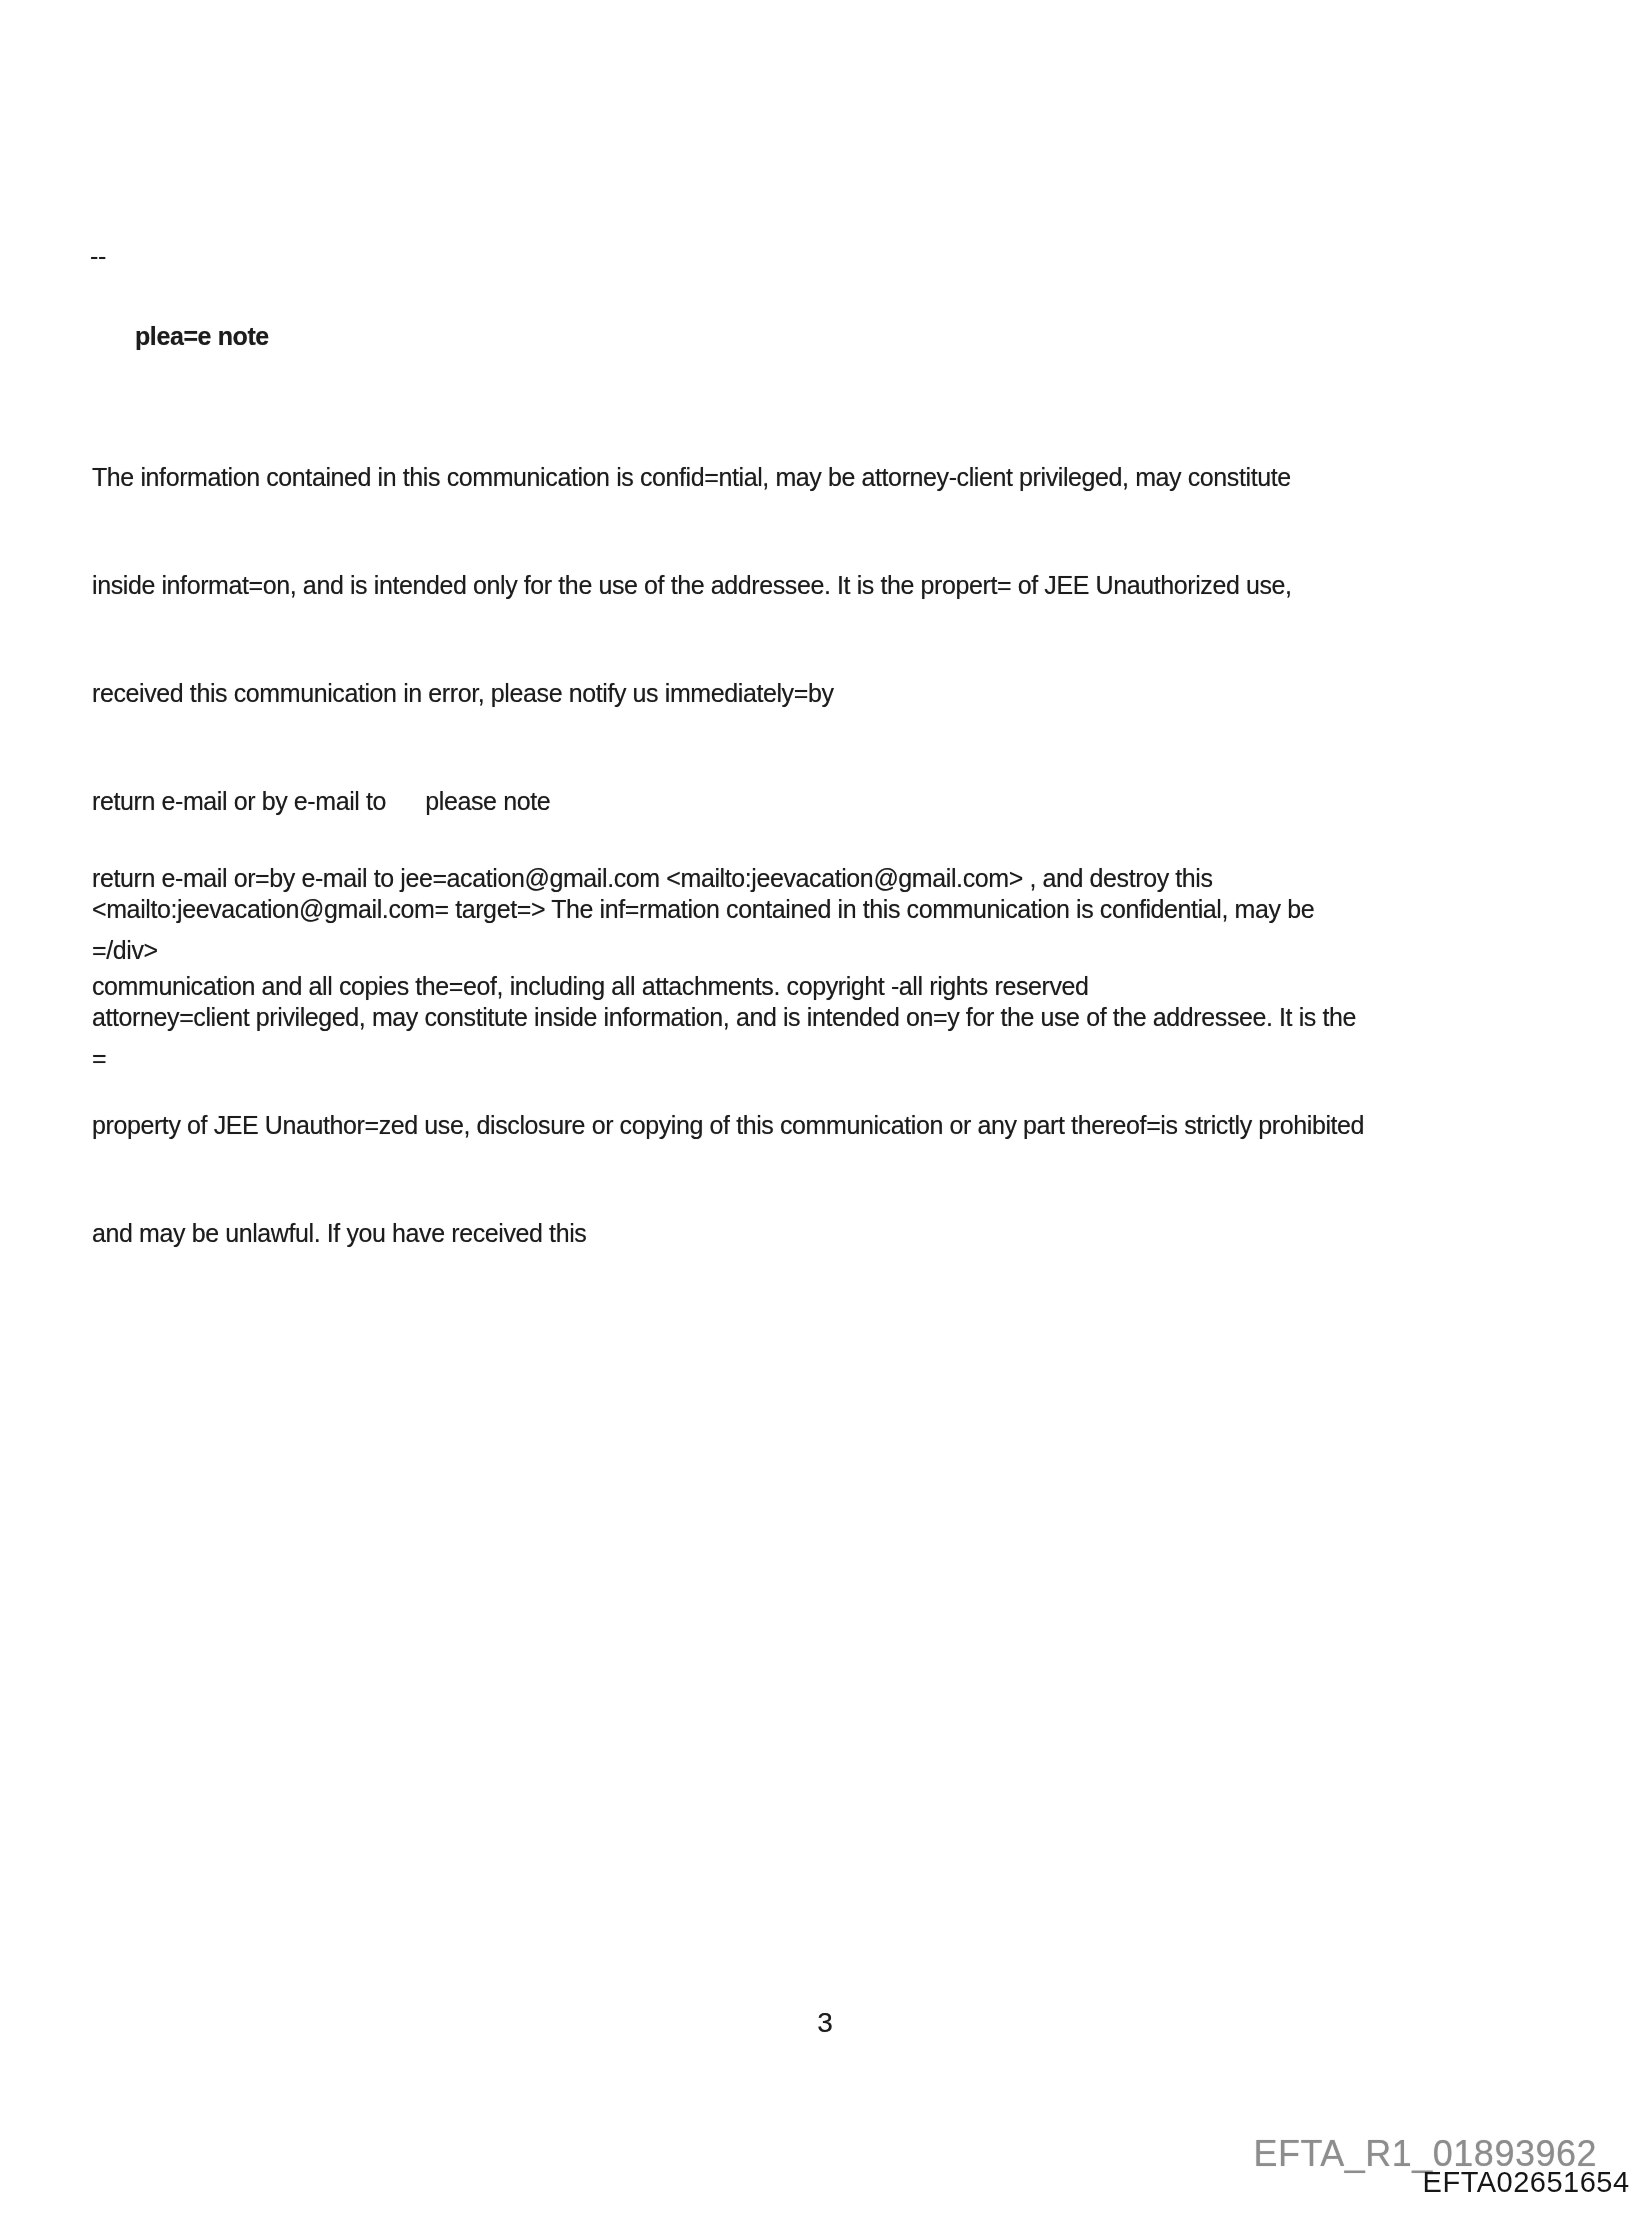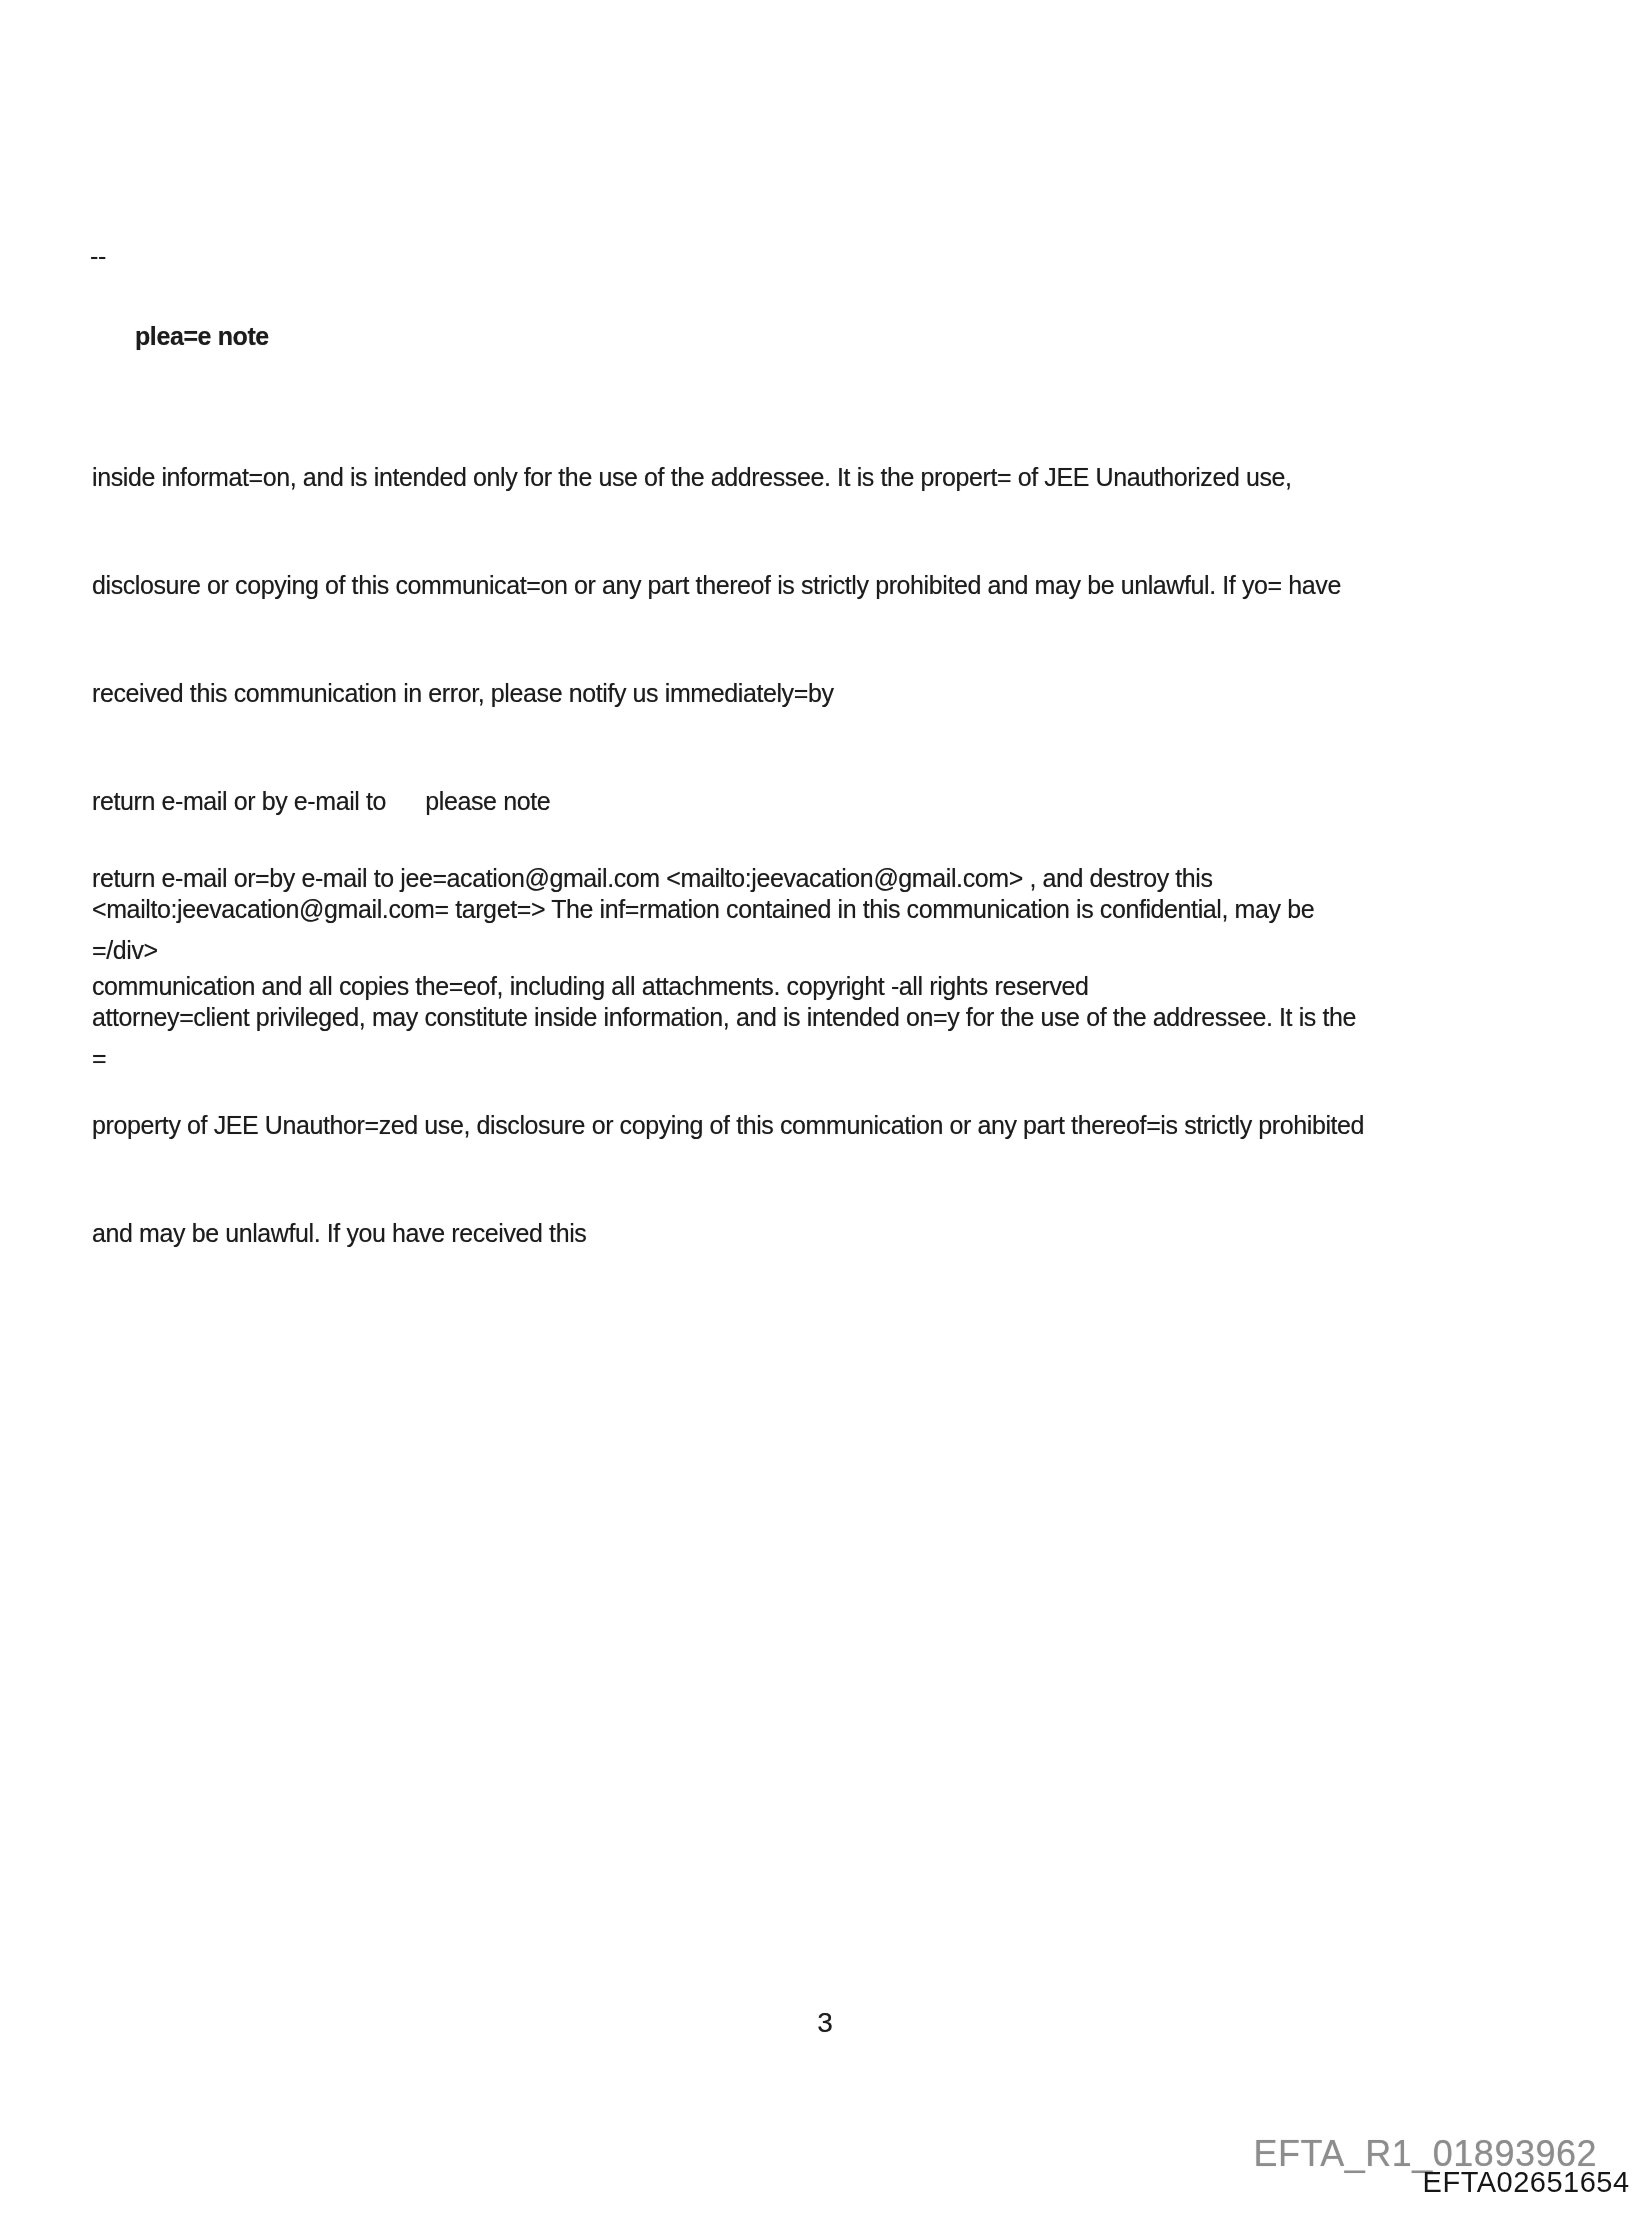--- a/index.html
+++ b/index.html
@@ -57,22 +57,22 @@
   }
 </style>
 </head>
 <body>
 
 <div id="sig-divider" class="doc-text">--</div>
 
 <div id="note-line" class="doc-text">plea=e note</div>
 
 <div id="disclaimer" class="doc-text">
+  <div class="line">The information contained in this communication is confid=ntial, may be attorney-client privileged, may constitute</div>
   <div class="line">inside informat=on, and is intended only for the use of the addressee. It is the propert= of JEE Unauthorized use,</div>
-  <div class="line">disclosure or copying of this communicat=on or any part thereof is strictly prohibited and may be unlawful. If yo= have</div>
   <div class="line">received this communication in error, please notify us immediately=by</div>
   <div class="line">return e-mail or by e-mail to &nbsp; &nbsp; &nbsp;please note</div>
   <div class="line">&lt;mailto:jeevacation@gmail.com= target=&gt; The inf=rmation contained in this communication is confidential, may be</div>
   <div class="line">attorney=client privileged, may constitute inside information, and is intended on=y for the use of the addressee. It is the</div>
   <div class="line">property of JEE Unauthor=zed use, disclosure or copying of this communication or any part thereof=is strictly prohibited</div>
   <div class="line">and may be unlawful. If you have received this</div>
 </div>
 
 <div id="return-para" class="doc-text">
   <div class="line">return e-mail or=by e-mail to jee=acation@gmail.com &lt;mailto:jeevacation@gmail.com&gt; , and destroy this</div>

